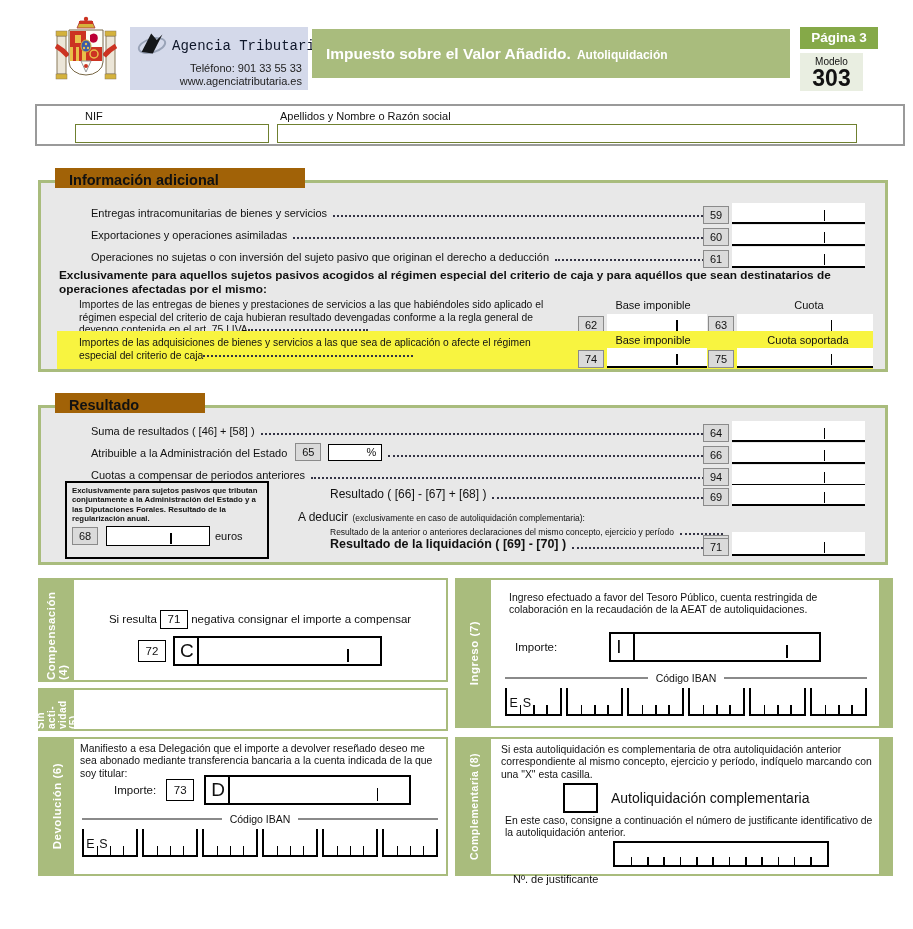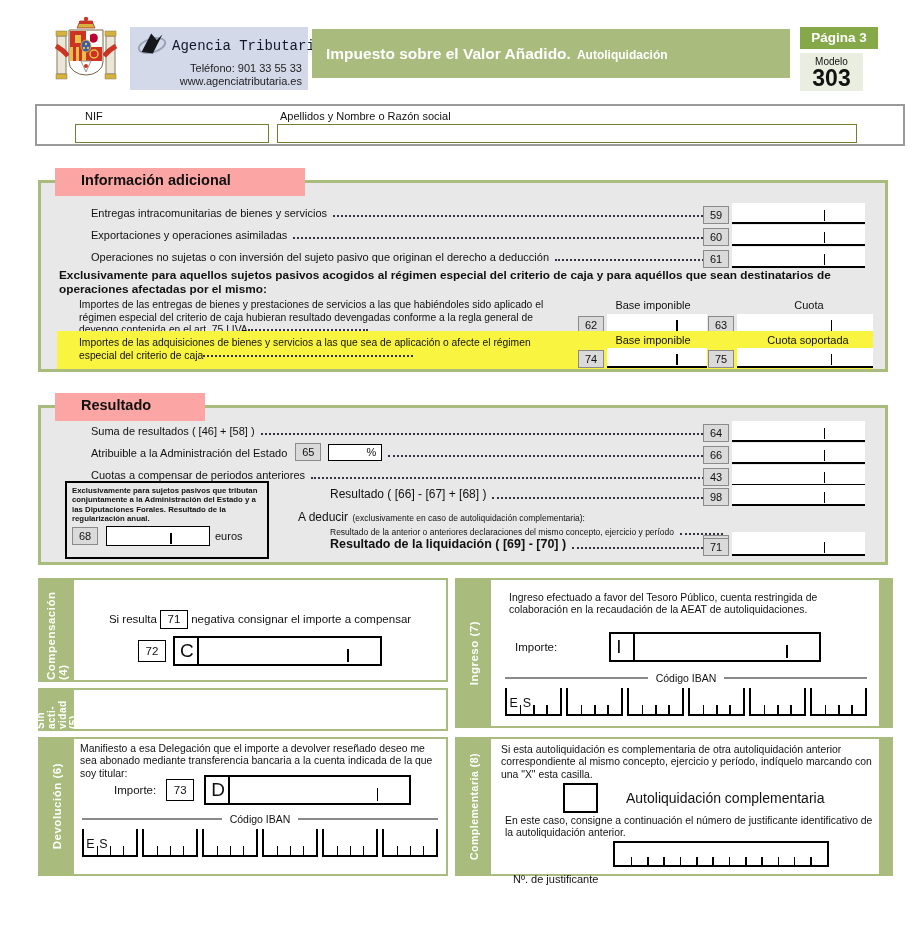--- a/index.html
+++ b/index.html
@@ -19,22 +19,22 @@
   .pagebadge{position:absolute;left:800px;top:27px;width:78px;height:22px;background:#85a948;color:#fff;
              font-weight:bold;font-size:13.5px;text-align:center;line-height:22px;}
   .modelbox{position:absolute;left:800px;top:53px;width:63px;height:38px;background:#e9eee1;text-align:center;}
   .modellabel{font-size:10px;margin-top:3px;}
   .modelnum{font-size:23px;font-weight:bold;line-height:22px;}
   
   .idbox{position:absolute;left:35px;top:104px;width:870px;height:42px;border:2px solid #9a9a9a;box-sizing:border-box;}
   .idlabel{position:absolute;font-size:11px;top:4px;}
   .idinput{position:absolute;top:18px;height:19px;background:#fff;border:1.5px solid #6f8030;box-sizing:border-box;font-size:12px;padding:0 4px;}
   
-  .secTab{position:absolute;height:28px;background:#fca5a5;font-size:14.5px;font-weight:bold;
-          line-height:24px;padding-left:26px;box-sizing:border-box;z-index:3;}
+  .secTab{position:absolute;height:20px;background:#a16207;font-size:14.5px;font-weight:bold;
+          line-height:24px;padding-left:14px;box-sizing:border-box;z-index:3;}
   .secBox{position:absolute;left:38px;width:850px;background:#e8e8e8;border:3px solid #a9bc7d;box-sizing:border-box;z-index:1;}
   .lrow{position:absolute;display:flex;align-items:flex-end;height:18px;padding-left:32px;}
   .flabel{font-size:11px;white-space:nowrap;padding-bottom:2px;}
   .leader{flex:1 1 auto;border-bottom:2px dotted #334;margin:0 6px 4px 6px;height:1px;min-width:8px;}
   .fgroup{position:absolute;display:flex;align-items:flex-end;}
   .numbox{width:24px;height:16px;background:#dadada;border:1px solid #8a8a8a;font-size:11px;
           text-align:center;line-height:16px;flex:none;margin-right:3px;}
   .minput{width:133px;flex:none;height:19px;background:#fff;border-bottom:2px solid #000;position:relative;}
   .minput::after{content:"";position:absolute;left:69%;bottom:1px;width:1.5px;height:11px;background:#000;}
   .boldhead{position:absolute;font-size:11.8px;font-weight:bold;line-height:13.5px;}
@@ -228,39 +228,39 @@
     <div class="fgroup" style="left:662px;top:35px;">
       <span class="numbox">66</span>
       <span class="minput"></span>
     </div>
 
     <div class="lrow" style="left:18px;top:57px;width:638px;">
       <span class="flabel">Cuotas a compensar de periodos anteriores</span>
       <span class="leader"></span>
     </div>
     <div class="fgroup" style="left:662px;top:57px;">
-      <span class="numbox">43</span>
+      <span class="numbox">94</span>
       <span class="minput"></span>
     </div>
 
     <div class="regbox" style="left:24px;top:73px;width:204px;height:78px;">
       <div class="regtext">Exclusivamente para sujetos pasivos que tributan conjunta­mente a la Administración del Estado y a las Diputaciones Forales. Resultado de la regularización anual.</div>
       <div style="display:flex;align-items:center;gap:5px;margin-top:3px;">
         <span class="numbox">68</span>
         <span class="reginput"></span>
         <span style="font-size:11px;">euros</span>
       </div>
     </div>
 
     <div class="lrow" style="left:257px;top:77px;width:399px;">
       <span class="flabel" style="font-size:12px;">Resultado ( [66] - [67] + [68] )</span>
       <span class="leader"></span>
     </div>
     <div class="fgroup" style="left:662px;top:77px;">
-      <span class="numbox">98</span>
+      <span class="numbox">69</span>
       <span class="minput"></span>
     </div>
 
     <div style="position:absolute;left:257px;top:99px;width:400px;">
       <div><span style="font-size:12px;">A deducir</span>
            <span class="tinynote">(exclusivamente en caso de autoliquidación complementaria):</span></div>
       <div class="lrow" style="position:static;display:flex;width:399px;height:12px;">
         <span class="tinynote" style="white-space:nowrap;">Resultado de la anterior o anteriores declaraciones del mismo concepto, ejercicio y período</span>
         <span class="leader" style="margin-bottom:2px;"></span>
       </div>
@@ -425,21 +425,21 @@
       </div>
     </div>
   </div>
 
   <div class="brow" style="left:455px;top:737px;width:438px;height:139px;border-right:14px solid #a9bc7d;">
     <div class="vside">
       <span class="vtext" style="font-size:10.5px;">Complementaria (8)</span>
     </div>
     <div class="bcontent">
       <div class="btext" style="left:10px;top:5px;width:372px;">Si esta autoliquidación es complementaria de otra autoliquidación anterior correspondiente al mismo concepto, ejercicio y período, indíquelo marcando con una "X" esta casilla.</div>
-      <div style="position:absolute;left:72px;top:44px;display:flex;align-items:center;gap:28px;">
+      <div style="position:absolute;left:72px;top:44px;display:flex;align-items:center;gap:13px;">
         <span class="checkbox" style="width:31px;height:26px;"></span>
         <span style="font-size:14px;">Autoliquidación complementaria</span>
       </div>
       <div class="btext" style="left:14px;top:76px;width:368px;">En este caso, consigne a continuación el número de justificante identificativo de la autoliquidación anterior.</div>
       <div style="position:absolute;left:22px;top:106px;font-size:11px;margin-top:28px;">Nº. de justificante</div>
       <div class="justcomb" style="left:122px;top:102px;width:212px;">
         <span class="jcell"></span>
           <span class="jcell"></span>
           <span class="jcell"></span>
           <span class="jcell"></span>

